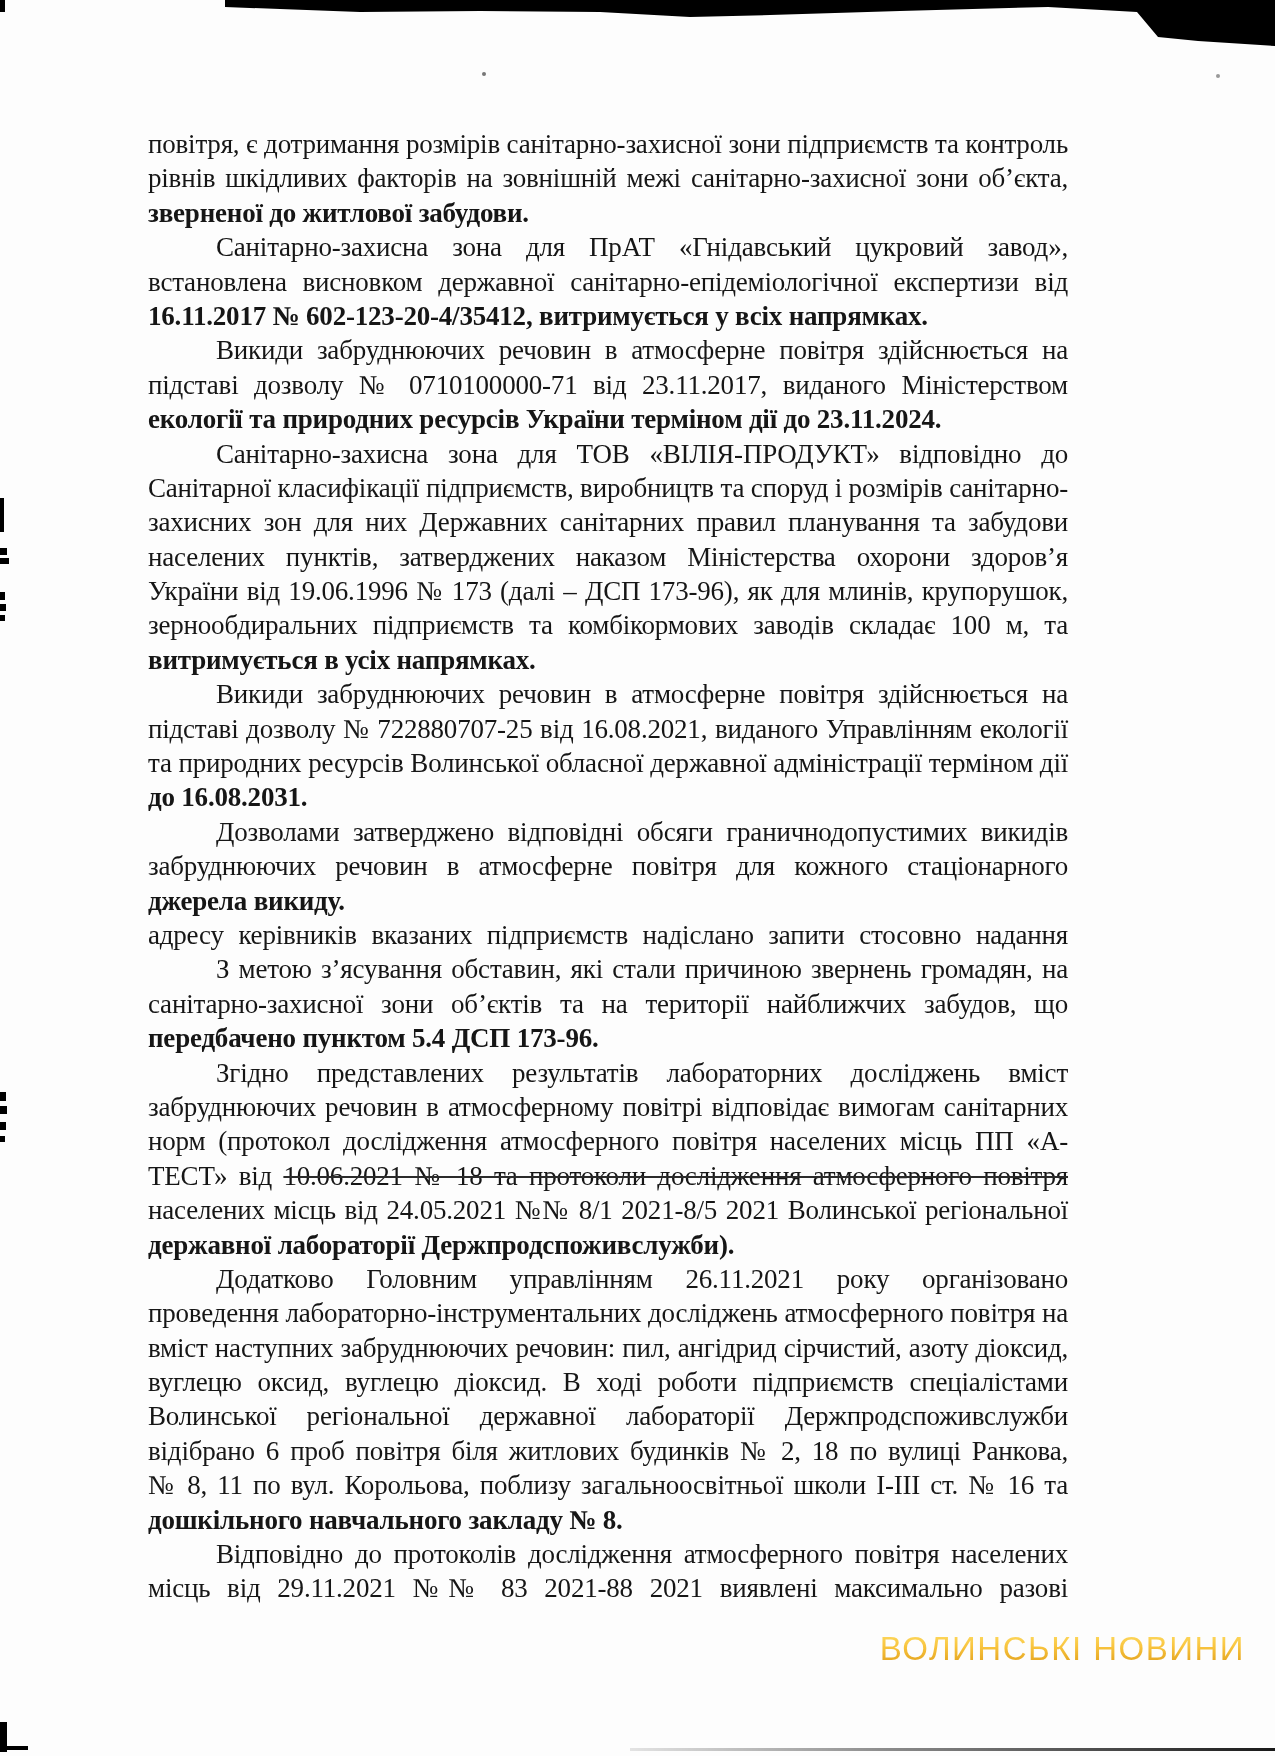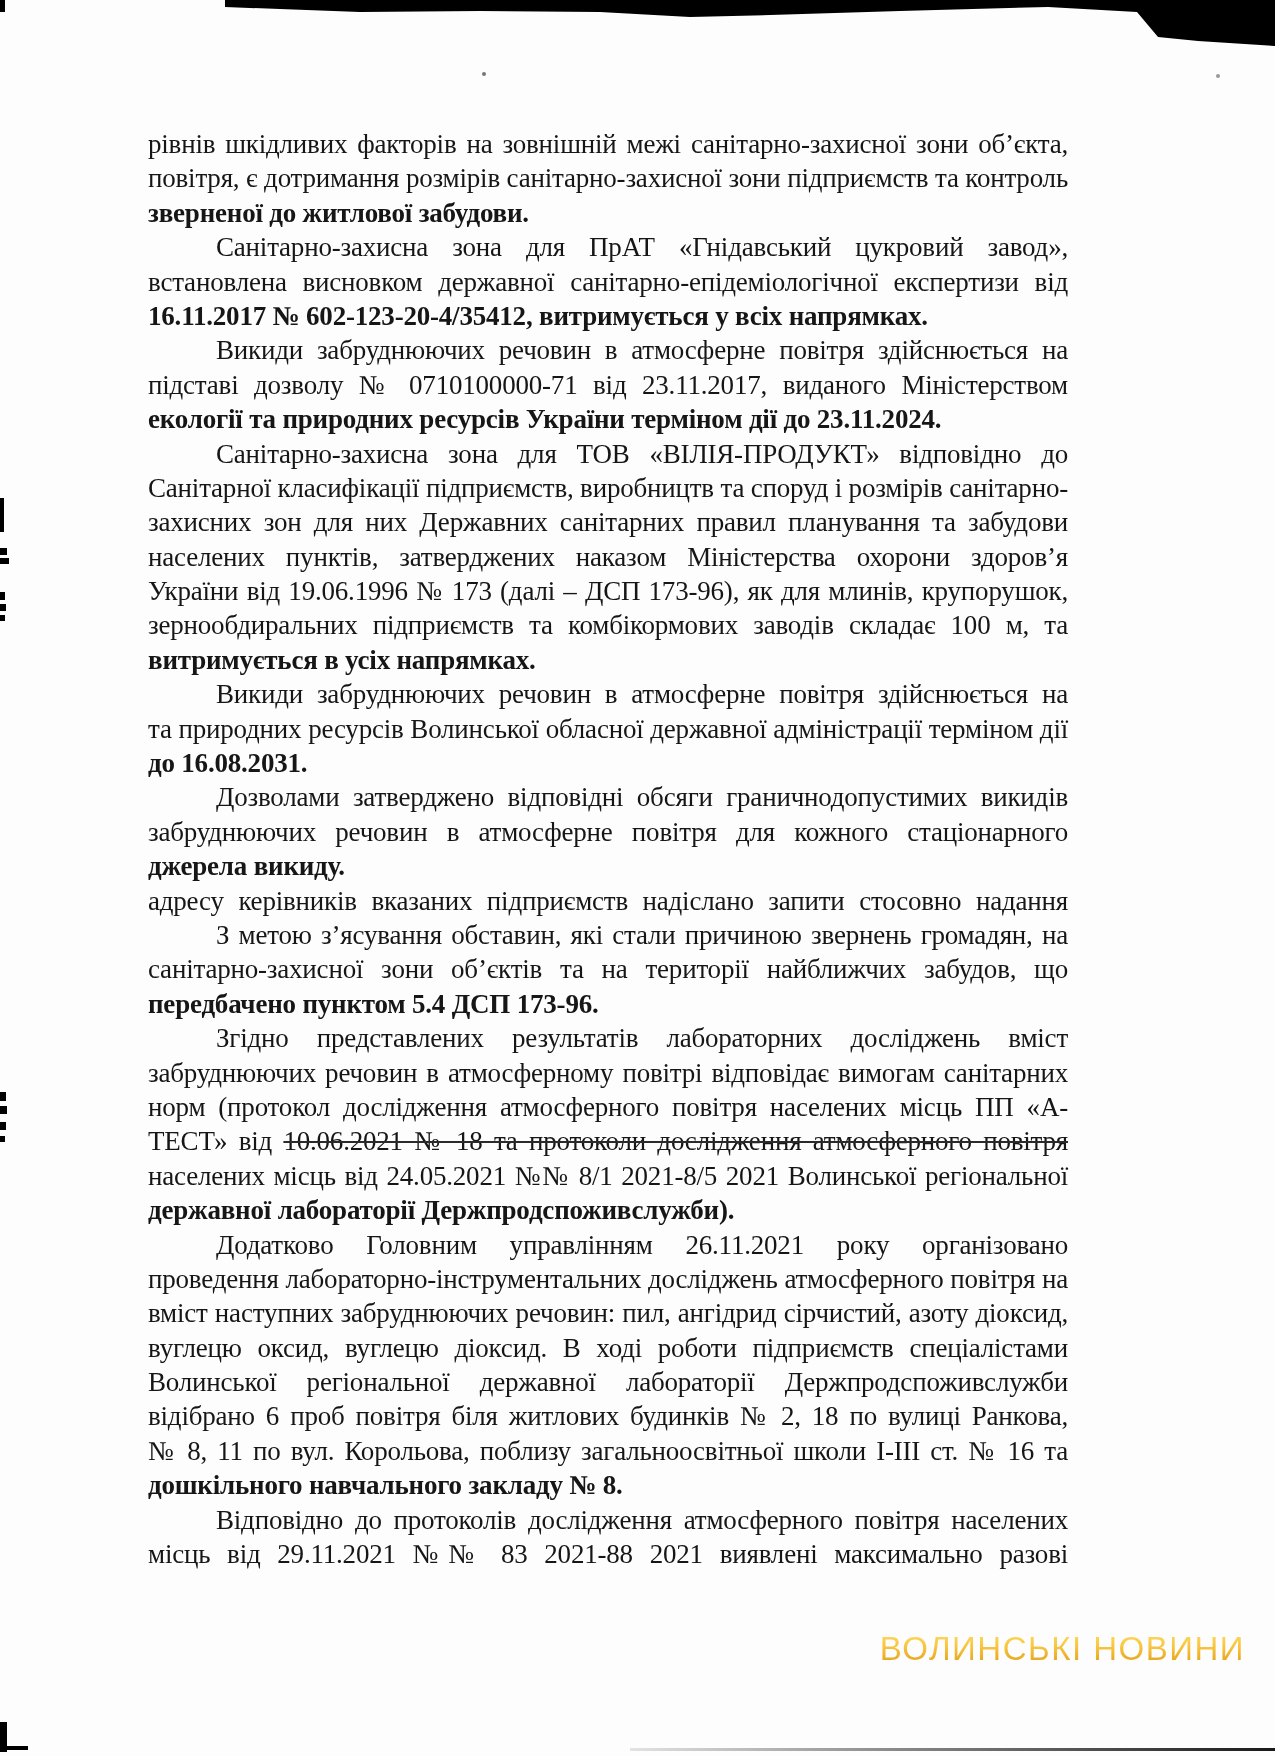--- a/index.html
+++ b/index.html
@@ -77,37 +77,38 @@
 
   <div class="artifact" style="left:0;top:1722px;width:7px;height:30px;"></div>
   <div class="artifact" style="left:2px;top:1746px;width:26px;height:4px;"></div>
 
   <div class="speck" style="left:482px;top:72px;width:4px;height:4px;background:#777;"></div>
   <div class="speck" style="left:1216px;top:74px;width:4px;height:4px;background:#999;"></div>
 
   <div class="bottom-line"></div>
 
   <div class="doc-text">
+      <div class="line"><span>повітря, є дотримання розмірів санітарно-захисної зони підприємств та контроль</span></div>
       <div class="line"><span>рівнів шкідливих факторів на зовнішній межі санітарно-захисної зони об’єкта,</span></div>
-      <div class="line"><span>повітря, є дотримання розмірів санітарно-захисної зони підприємств та контроль</span></div>
       <div class="line last"><span>зверненої до житлової забудови.</span></div>
       <div class="line indent"><span>Санітарно-захисна зона для ПрАТ «Гнідавський цукровий завод»,</span></div>
       <div class="line"><span>встановлена висновком державної санітарно-епідеміологічної експертизи від</span></div>
       <div class="line last"><span>16.11.2017 № 602-123-20-4/35412, витримується у всіх напрямках.</span></div>
       <div class="line indent"><span>Викиди забруднюючих речовин в атмосферне повітря здійснюється на</span></div>
       <div class="line"><span>підставі дозволу № 0710100000-71 від 23.11.2017, виданого Міністерством</span></div>
       <div class="line last"><span>екології та природних ресурсів України терміном дії до 23.11.2024.</span></div>
       <div class="line indent"><span>Санітарно-захисна зона для ТОВ «ВІЛІЯ-ПРОДУКТ» відповідно до</span></div>
       <div class="line"><span>Санітарної класифікації підприємств, виробництв та споруд і розмірів санітарно-</span></div>
       <div class="line"><span>захисних зон для них Державних санітарних правил планування та забудови</span></div>
       <div class="line"><span>населених пунктів, затверджених наказом Міністерства охорони здоров’я</span></div>
       <div class="line"><span>України від 19.06.1996 № 173 (далі – ДСП 173-96), як для млинів, крупорушок,</span></div>
       <div class="line"><span>зернообдиральних підприємств та комбікормових заводів складає 100 м, та</span></div>
       <div class="line last"><span>витримується в усіх напрямках.</span></div>
       <div class="line indent"><span>Викиди забруднюючих речовин в атмосферне повітря здійснюється на</span></div>
+      <div class="line"><span>підставі дозволу № 722880707-25 від 16.08.2021, виданого Управлінням екології</span></div>
       <div class="line"><span>та природних ресурсів Волинської обласної державної адміністрації терміном дії</span></div>
       <div class="line last"><span>до 16.08.2031.</span></div>
       <div class="line indent"><span>Дозволами затверджено відповідні обсяги граничнодопустимих викидів</span></div>
       <div class="line"><span>забруднюючих речовин в атмосферне повітря для кожного стаціонарного</span></div>
       <div class="line last"><span>джерела викиду.</span></div>
       <div class="line"><span>адресу керівників вказаних підприємств надіслано запити стосовно надання</span></div>
       <div class="line indent"><span>З метою з’ясування обставин, які стали причиною звернень громадян, на</span></div>
       <div class="line"><span>санітарно-захисної зони об’єктів та на території найближчих забудов, що</span></div>
       <div class="line last"><span>передбачено пунктом 5.4 ДСП 173-96.</span></div>
       <div class="line indent"><span>Згідно представлених результатів лабораторних досліджень вміст</span></div>

